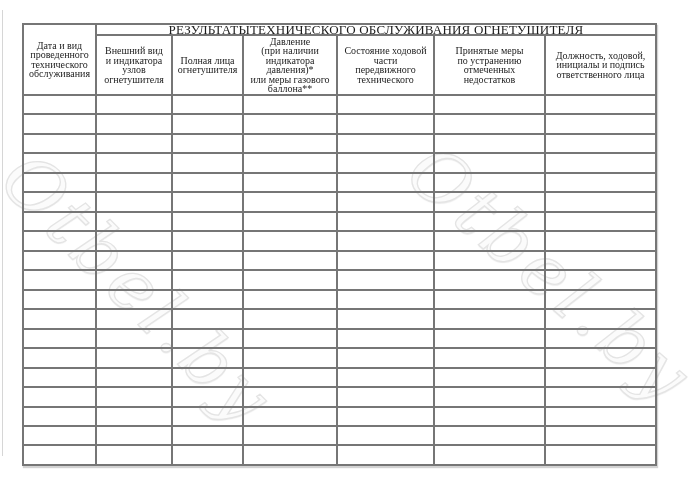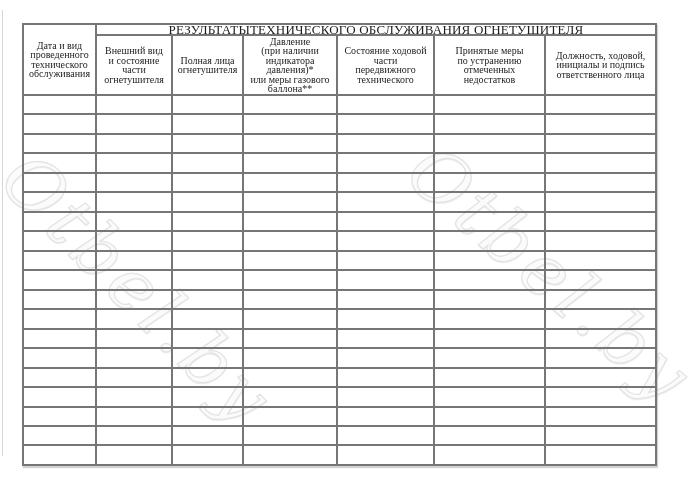--- a/index.html
+++ b/index.html
@@ -96,21 +96,21 @@
     <thead>
       <tr class="hdr-main">
         <th rowspan="2" class="col-head">Дата и вид
 проведенного
 технического
 обслуживания</th>
         <th colspan="6" class="main-title">РЕЗУЛЬТАТЫТЕХНИЧЕСКОГО ОБСЛУЖИВАНИЯ ОГНЕТУШИТЕЛЯ</th>
       </tr>
       <tr class="hdr-sub">
         <th class="col-head">Внешний вид
-и состояние части
+и индикатора узлов
 огнетушителя</th>
         <th class="col-head">Полная лица
 огнетушителя</th>
         <th class="col-head">Давление
 (при наличии
 индикатора
 давления)*
 или меры газового
 баллона**</th>
         <th class="col-head">Состояние ходовой части

